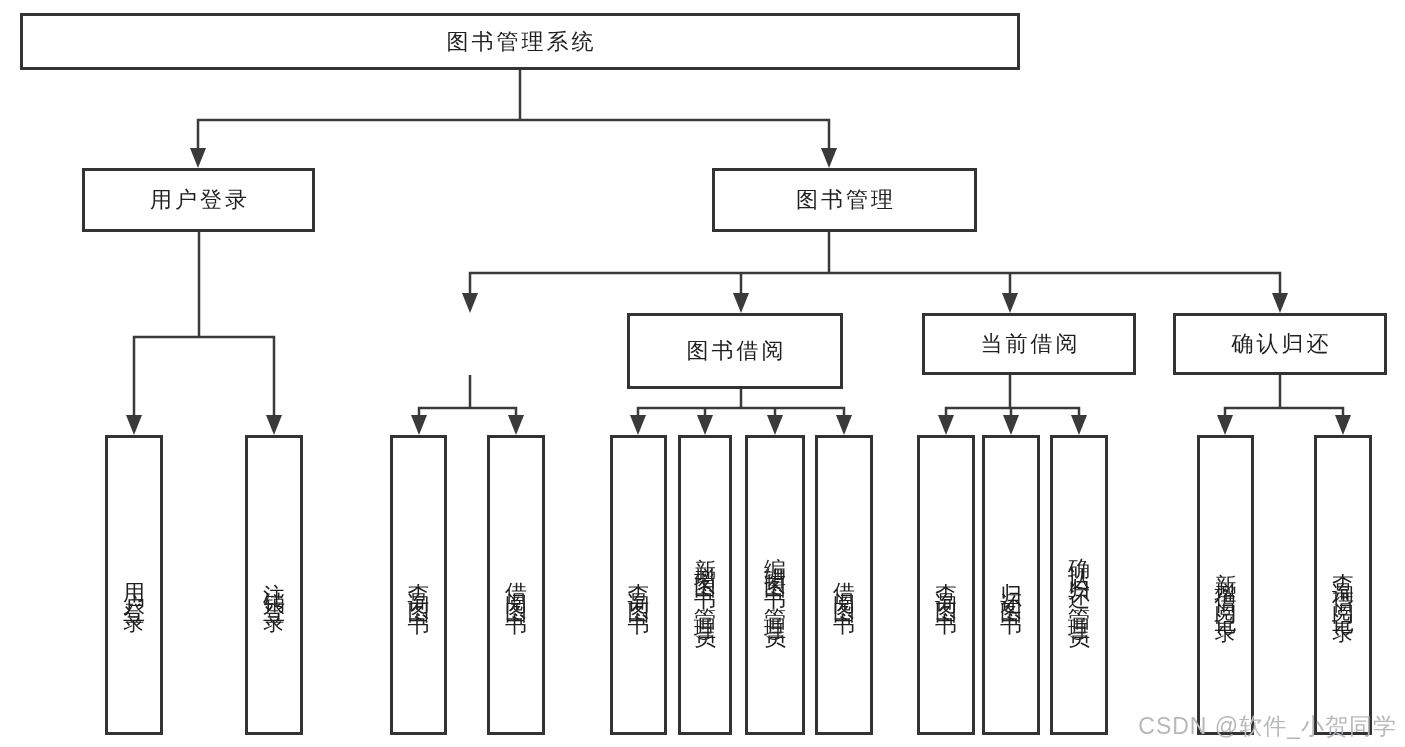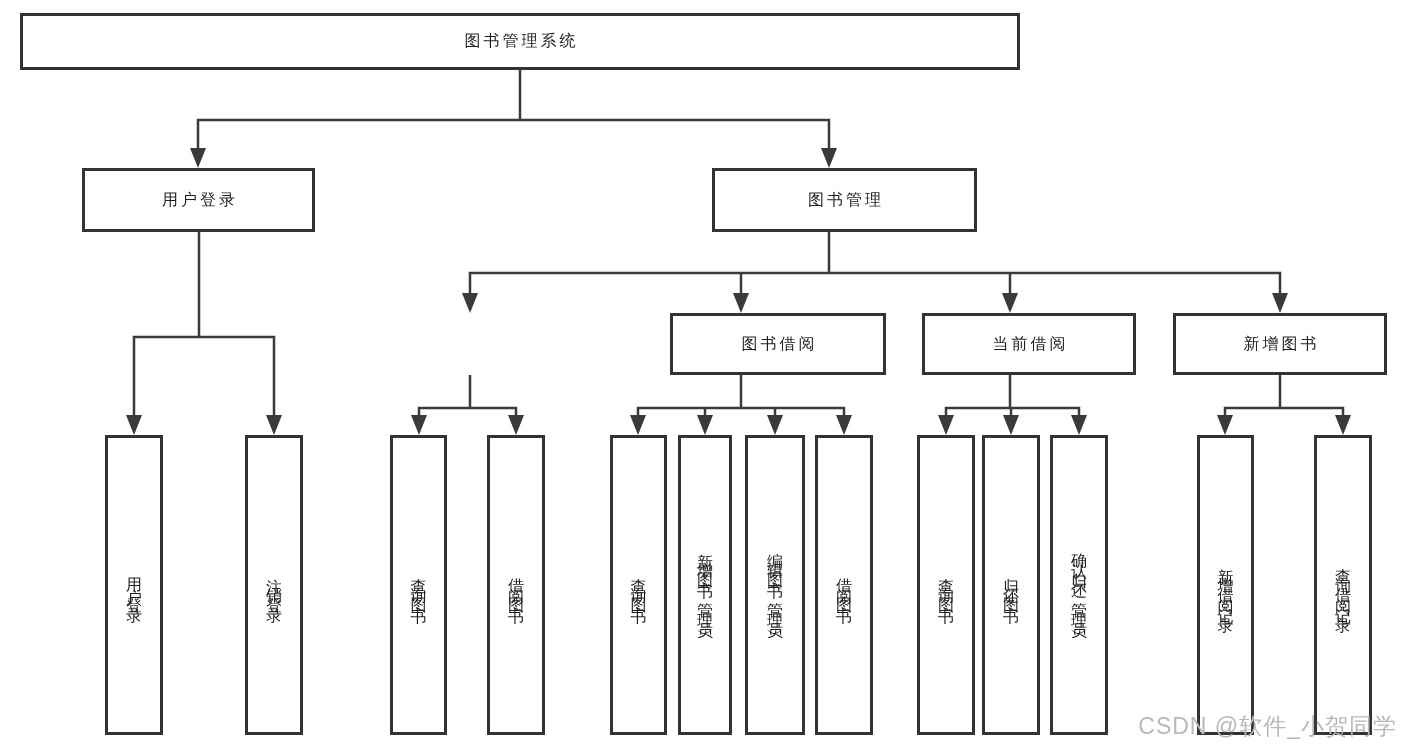--- a/index.html
+++ b/index.html
@@ -13,21 +13,21 @@
   .connectors{position:absolute;left:0;top:0;width:1405px;height:747px;}
   .node{
     position:absolute;
     box-sizing:border-box;
     background:#ffffff;
     border:3px solid #333333;
     display:flex;
     align-items:center;
     justify-content:center;
     color:#1f1f1f;
-    font-size:16px;
+    font-size:22px;
     letter-spacing:3px;
     text-indent:3px;
     white-space:nowrap;
   }
   .leaf{
     writing-mode:vertical-rl;
     text-orientation:mixed;
     letter-spacing:10px;
     text-indent:0;
     white-space:normal;
@@ -103,23 +103,23 @@
       <polygon points="1217,415 1233,415 1225,435"></polygon>
       <polygon points="1335,415 1351,415 1343,435"></polygon>
     </g>
   </svg>
 
   <div class="node" style="left:20px;top:13px;width:1000px;height:57px">图书管理系统</div>
 
   <div class="node" style="left:82px;top:168px;width:233px;height:64px">用户登录</div>
   <div class="node" style="left:712px;top:168px;width:265px;height:64px">图书管理</div>
 
-  <div class="node" style="left:670px;top:313px;width:216px;height:62px">图书借阅</div>
+  <div class="node" style="left:627px;top:313px;width:216px;height:76px">图书借阅</div>
   <div class="node" style="left:922px;top:313px;width:214px;height:62px">当前借阅</div>
-  <div class="node" style="left:1173px;top:313px;width:214px;height:62px">新增图书</div>
+  <div class="node" style="left:1173px;top:313px;width:214px;height:62px">确认归还</div>
 
   <div class="node leaf" style="left:105px;top:435px;width:58px;height:300px">用户登录</div>
   <div class="node leaf" style="left:245px;top:435px;width:58px;height:300px">注销登录</div>
 
   <div class="node leaf" style="left:390px;top:435px;width:57px;height:300px">查询图书</div>
   <div class="node leaf" style="left:487px;top:435px;width:58px;height:300px">借阅图书</div>
 
   <div class="node leaf" style="left:610px;top:435px;width:57px;height:300px">查询图书</div>
   <div class="node leaf" style="left:678px;top:435px;width:54px;height:300px">新增图书（管理员）</div>
   <div class="node leaf" style="left:745px;top:435px;width:60px;height:300px">编辑图书（管理员）</div>

